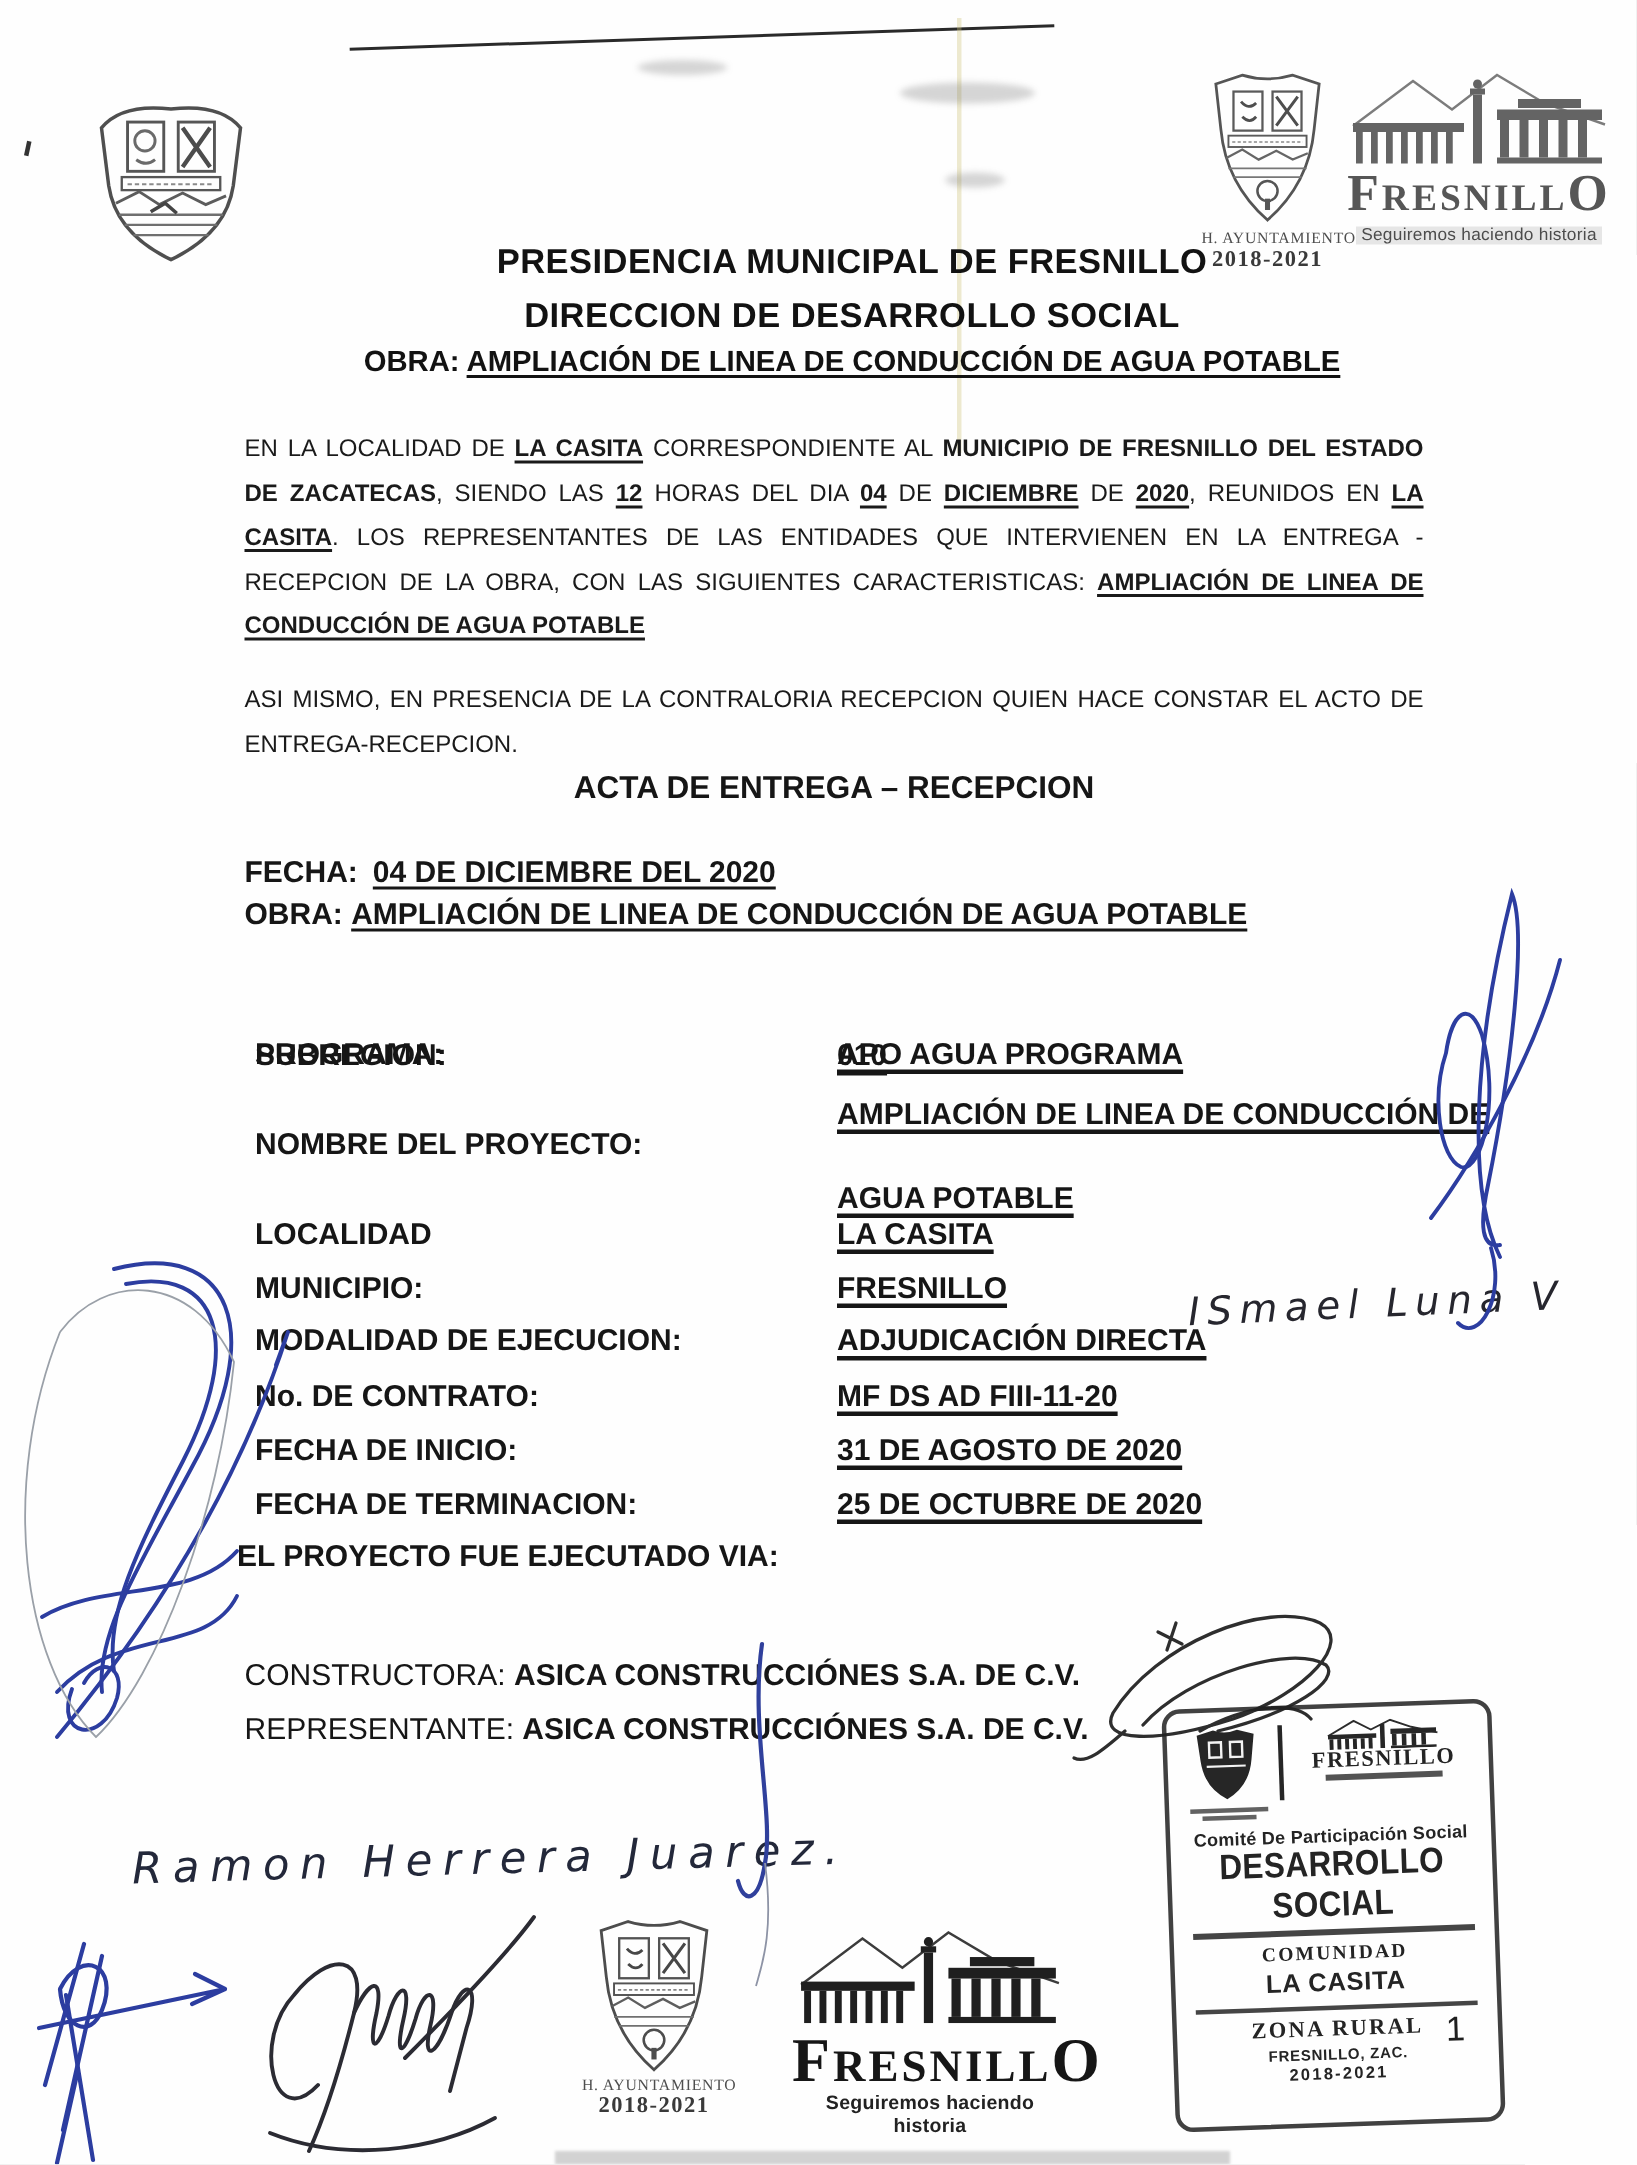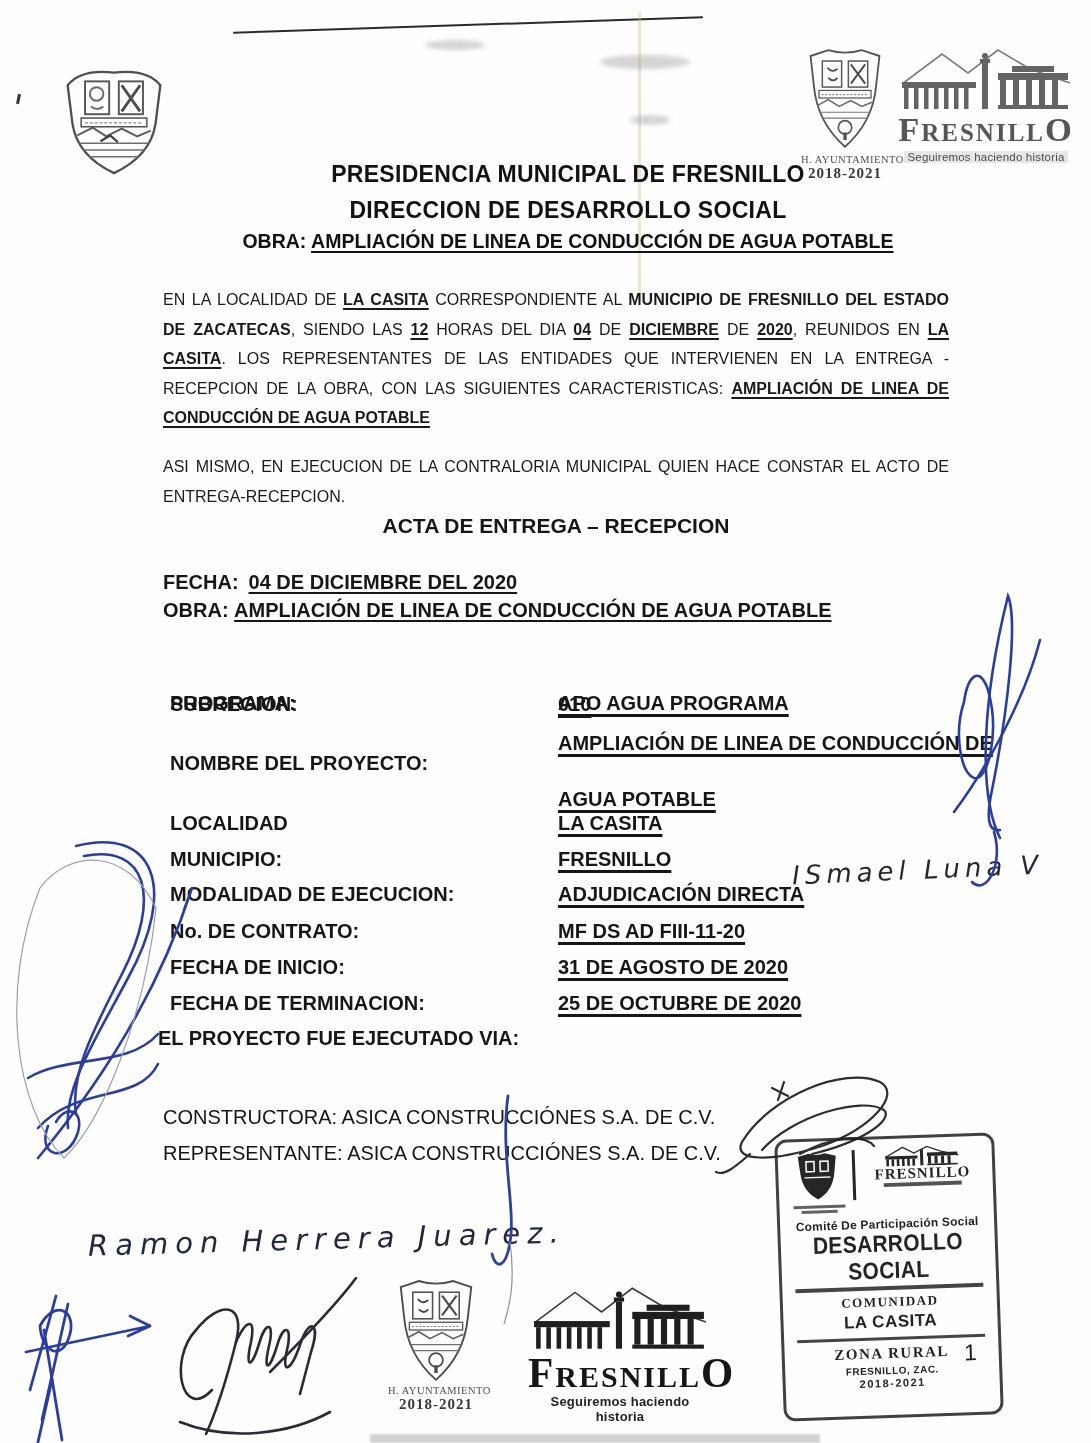--- a/index.html
+++ b/index.html
@@ -26,21 +26,21 @@
   .obra2{top:599px;left:163px;font-size:20px;}
 
   
   .frow{left:0;width:1091px;height:30px;}
   .fl{position:absolute;left:170px;font-weight:bold;font-size:20px;white-space:nowrap;}
   .fv{position:absolute;left:558px;font-weight:bold;font-size:20px;white-space:nowrap;
       text-decoration:underline;text-decoration-thickness:2.5px;text-underline-offset:4px;}
   .via{left:158px;top:1027px;font-weight:bold;font-size:20px;}
 
   .company{left:163px;font-size:20px;}
-  .company .val{font-weight:normal;}
+  .company .val{font-weight:bold;}
 
   
   .hw{font-family:"DejaVu Sans",cursive,sans-serif;font-style:italic;white-space:nowrap;}
   .hw-ramon{left:88px;top:1222px;font-size:29px;letter-spacing:7px;color:#23283a;transform:rotate(-1.6deg);}
   .hw-ismael{left:792px;top:855px;font-size:26px;letter-spacing:5px;color:#26262e;transform:rotate(-2.5deg);}
 
   
   .fword{font-family:"Liberation Serif",serif;font-weight:bold;letter-spacing:2px;line-height:1;white-space:nowrap;}
   .fbig{font-size:1.38em;}
   .ftag{font-size:11.5px;letter-spacing:.2px;}
@@ -161,21 +161,21 @@
     </svg>
     <div class="fword"><span class="fbig">F</span><span>RESNILL</span><span class="fbig">O</span></div>
     <div class="ftag">Seguiremos haciendo historia</div>
   </div>
 
   <div class="abs title-block title1">PRESIDENCIA MUNICIPAL DE FRESNILLO</div>
   <div class="abs title-block title2">DIRECCION DE DESARROLLO SOCIAL</div>
   <div class="abs title-block obra-top"><span>OBRA:</span> <span class="u">AMPLIACIÓN DE LINEA DE CONDUCCIÓN DE AGUA POTABLE</span></div>
 
   <div class="abs p p1"><span>EN LA LOCALIDAD DE </span><span class="b u">LA CASITA</span><span> CORRESPONDIENTE AL </span><span class="b">MUNICIPIO DE FRESNILLO DEL ESTADO DE ZACATECAS</span><span>, SIENDO LAS </span><span class="b u">12</span><span> HORAS DEL DIA </span><span class="b u">04</span><span> DE </span><span class="b u">DICIEMBRE</span><span> DE </span><span class="b u">2020</span><span>, REUNIDOS EN </span><span class="b u">LA CASITA</span><span>. LOS REPRESENTANTES DE LAS ENTIDADES QUE INTERVIENEN EN LA ENTREGA - RECEPCION DE LA OBRA, CON LAS SIGUIENTES CARACTERISTICAS: </span><span class="b u">AMPLIACIÓN DE LINEA DE CONDUCCIÓN DE AGUA POTABLE</span></div>
-  <div class="abs p p2"><span>ASI MISMO, EN EJECUCION DE LA CONTRALORIA MUNICIPAL QUIEN HACE CONSTAR EL ACTO DE ENTREGA-RECEPCION.</span></div>
+  <div class="abs p p2"><span>ASI MISMO, EN PRESENCIA DE LA CONTRALORIA RECEPCION QUIEN HACE CONSTAR EL ACTO DE ENTREGA-RECEPCION.</span></div>
   <div class="abs acta">ACTA DE ENTREGA – RECEPCION</div>
 
   <div class="abs fecha-row"><span class="b">FECHA:</span><span class="b u val">04 DE DICIEMBRE DEL 2020</span></div>
   <div class="abs obra2"><span class="b">OBRA:</span> <span class="b u">AMPLIACIÓN DE LINEA DE CONDUCCIÓN DE AGUA POTABLE</span></div>
 
   <div class="abs frow" style="top:651px;margin-top:42px;">
     <span class="fl">SUBREGION:</span>
       <span class="fv">010</span>
   </div>
   <div class="abs frow" style="top:692px;">

